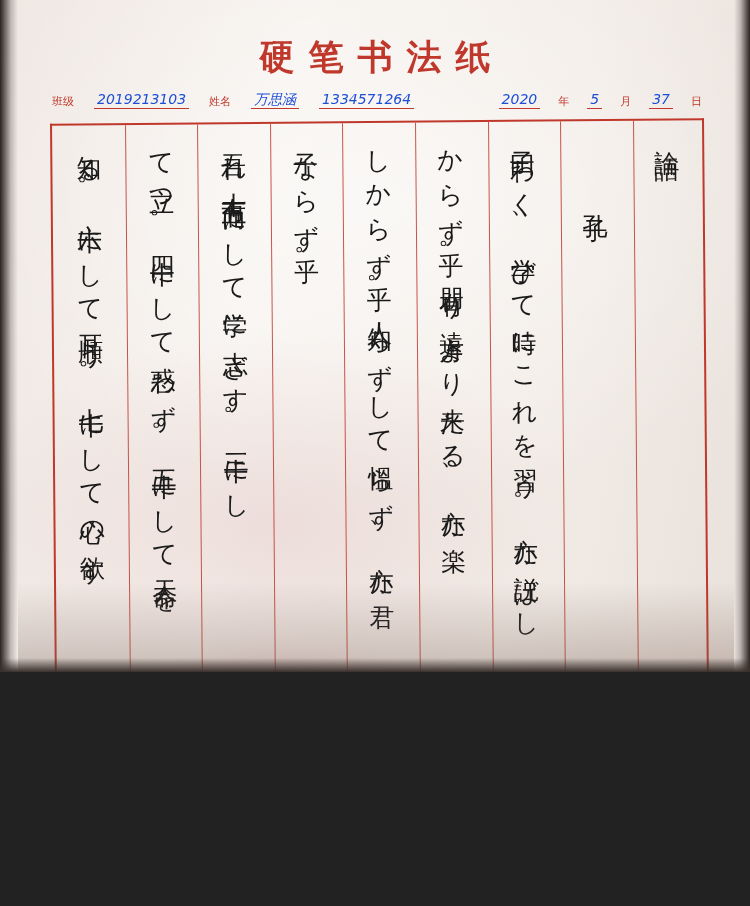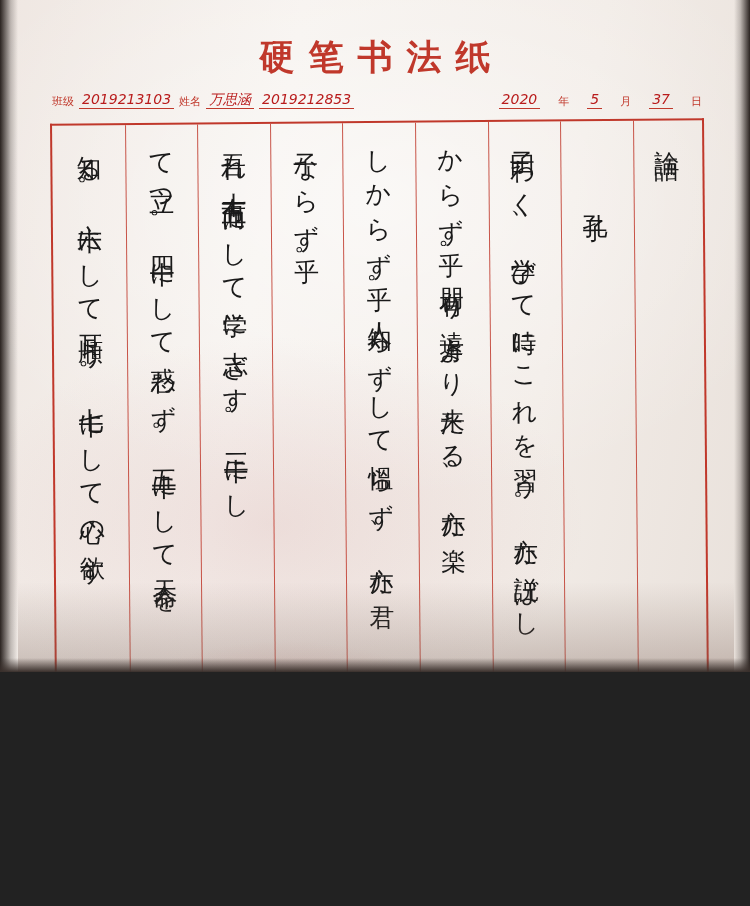--- a/index.html
+++ b/index.html
@@ -68,37 +68,37 @@
     width: 650px;
     height: 22px;
   }
   .meta-label {
     color: #c0382b;
     font-size: 11px;
     font-family: "DejaVu Sans", sans-serif;
   }
   .hand {
     font-family: "DejaVu Sans", sans-serif;
-    color: #b91c1c;
+    color: #1d4ed8;
     font-size: 14px;
     font-style: italic;
   }
   .underline {
     border-bottom: 1px solid #c0382b;
     display: inline-block;
     padding: 0 3px 1px 3px;
     line-height: 15px;
   }
   #meta-left {
     position: absolute;
     left: 0;
     top: 0;
     display: flex;
     align-items: flex-end;
-    gap: 5px;
+    gap: 20px;
   }
   #meta-right {
     position: absolute;
     right: 0;
     top: 0;
     display: flex;
     align-items: flex-end;
     gap: 18px;
   }
 
@@ -177,21 +177,21 @@
   <div id="paper-tone"></div>
 
   <div id="title">硬笔书法纸</div>
 
   <div id="meta-row">
     <div id="meta-left">
       <span class="meta-label">班级</span>
       <span class="hand underline">2019213103</span>
       <span class="meta-label">姓名</span>
       <span class="hand underline">万思涵</span>
-      <span class="hand underline">2019212853</span>
+      <span class="hand underline">1334571264</span>
     </div>
     <div id="meta-right">
       <span class="hand underline">2020</span>
       <span class="meta-label">年</span>
       <span class="hand underline">5</span>
       <span class="meta-label">月</span>
       <span class="hand underline">37</span>
       <span class="meta-label">日</span>
     </div>
   </div>

